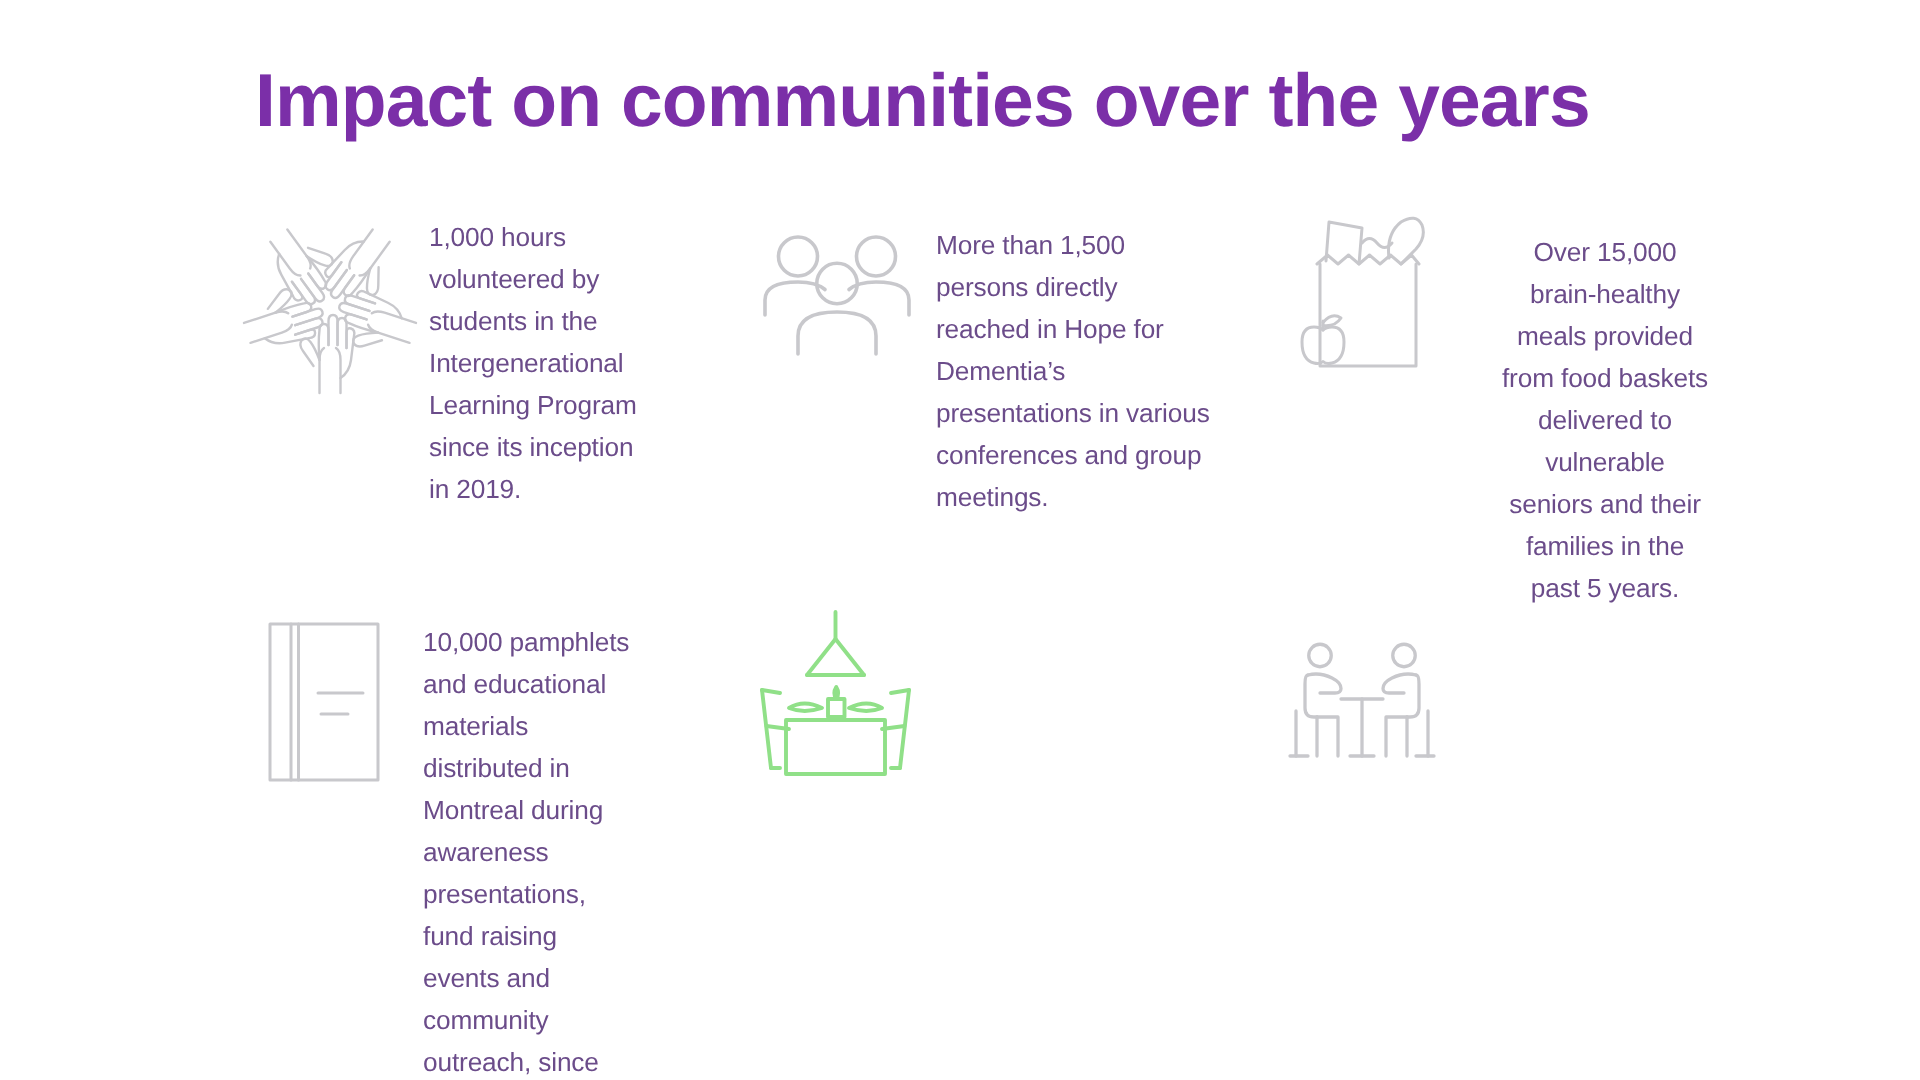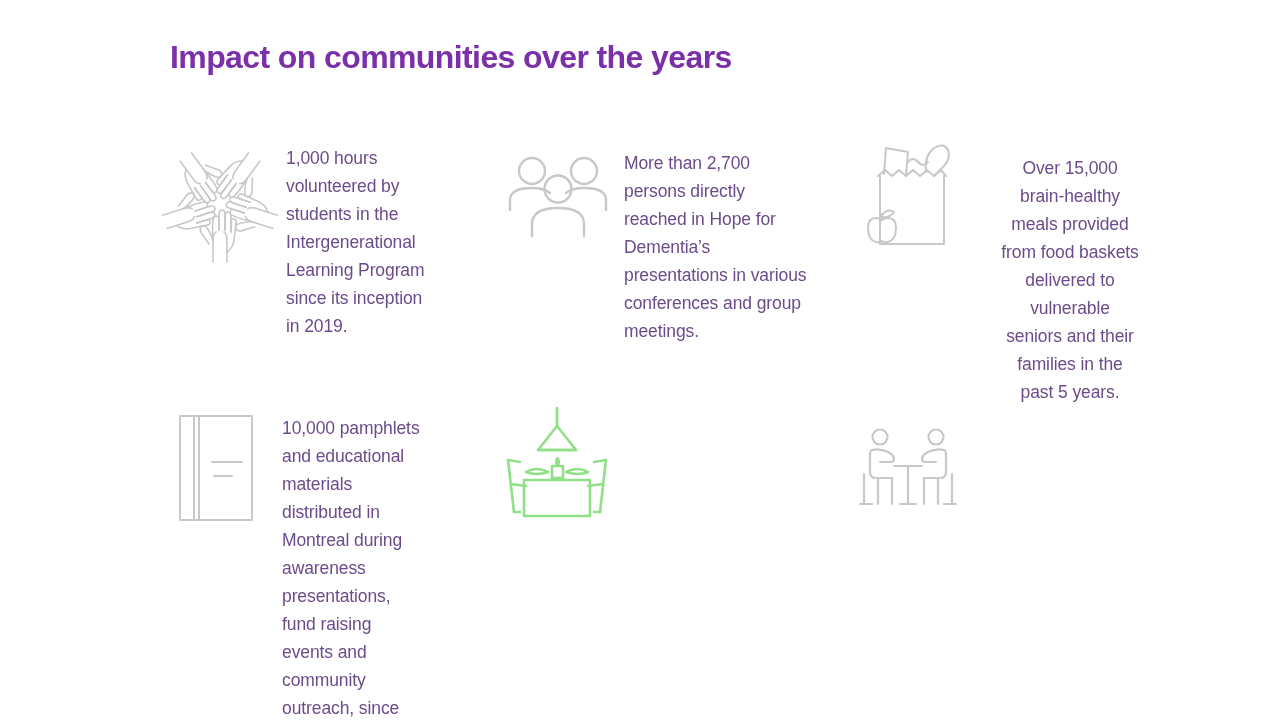--- a/index.html
+++ b/index.html
@@ -16,21 +16,21 @@
   .slide {
     position: relative;
     width: 1280px;
     height: 720px;
     background: #ffffff;
   }
   .slide-title {
     position: absolute;
     left: 170px;
     top: 40px;
-    font-size: 32px;
+    font-size: 50px;
     font-weight: bold;
     color: #7B2FA8;
     letter-spacing: -0.6px;
     white-space: nowrap;
     line-height: 1.1;
   }
   .grid {
     position: absolute;
     left: 168px;
     top: 132px;
@@ -155,21 +155,21 @@
         <div class="icon-wrap ic-people">
           <svg viewBox="0 0 100 84" width="100" height="84" fill="none" stroke="#C8C8CC" stroke-width="2.4" stroke-linecap="round" stroke-linejoin="round">
             <circle cx="24" cy="17" r="13"></circle>
             <path d="M2 56 L2 46 Q2 34 24 34 Q36 34 42 39"></path>
             <circle cx="76" cy="17" r="13"></circle>
             <path d="M98 56 L98 46 Q98 34 76 34 Q64 34 58 39"></path>
             <circle cx="50" cy="35" r="13.5"></circle>
             <path d="M24 82 L24 70 Q24 54 50 54 Q76 54 76 70 L76 82"></path>
           </svg>
         </div>
-        <div class="stat-text txt-people">More than 2,700
+        <div class="stat-text txt-people">More than 1,500
 persons directly
 reached in Hope for
 Dementia’s
 presentations in various
 conferences and group
 meetings.</div>
       </div>
 
       <div class="cell cell-c">
         <div class="icon-wrap ic-bag">

